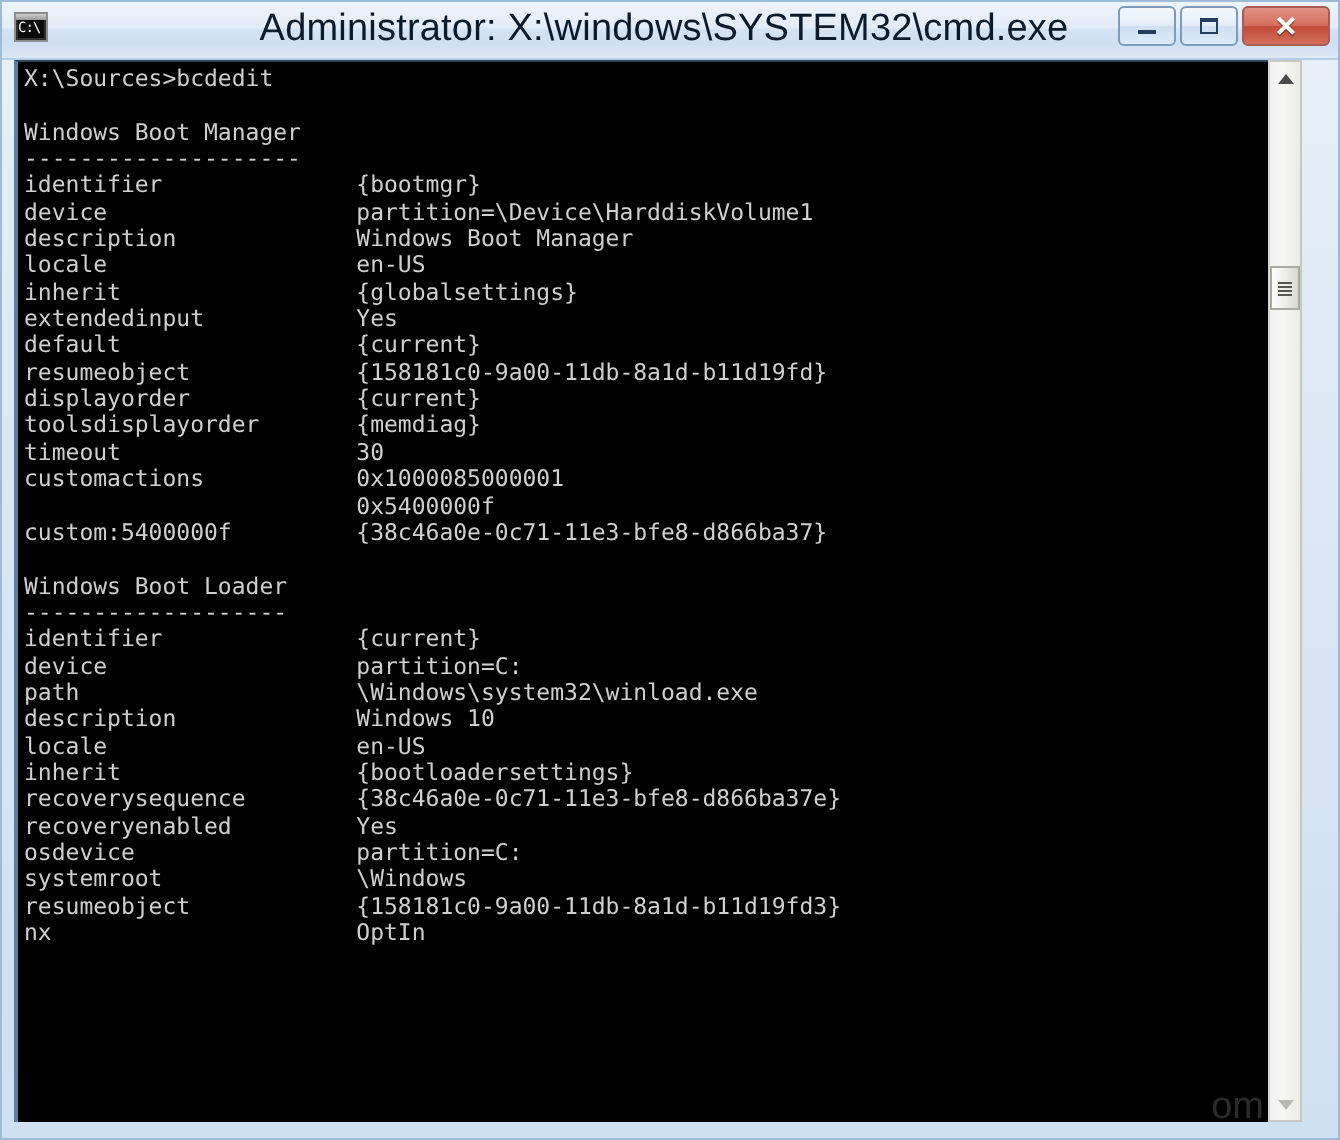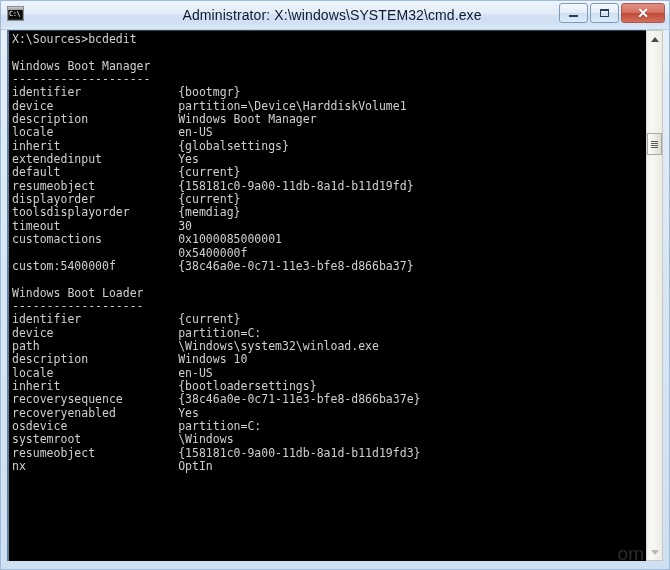--- a/index.html
+++ b/index.html
@@ -68,21 +68,21 @@
     top: 3px;
     font-family: "DejaVu Sans Mono", monospace;
     font-size: 7px;
     line-height: 8px;
     color: #ffffff;
     letter-spacing: -0.5px;
   }
   .title-text {
     width: 100%;
     text-align: center;
-    font-size: 14px;
+    font-size: 19px;
     color: #0b1b2b;
     letter-spacing: 0.1px;
     padding-right: 6px;
     box-sizing: border-box;
     white-space: nowrap;
   }
 
   
   .winbtns {
     position: absolute;
@@ -128,21 +128,21 @@
     color: #ffffff;
     line-height: 14px;
     text-shadow: 0 1px 0 rgba(0,0,0,0.35);
   }
 
   
   .client {
     flex: 1 1 auto;
     position: relative;
     display: flex;
-    padding: 0 6px 8px 6px;
+    padding: 0 18px 8px 6px;
     box-sizing: border-box;
   }
   .console-wrap {
     position: relative;
     flex: 1 1 auto;
     background: #000000;
     border-left: 2px solid #5d7fa3;
     border-top: 1px solid #2e4459;
     box-sizing: border-box;
     overflow: hidden;

